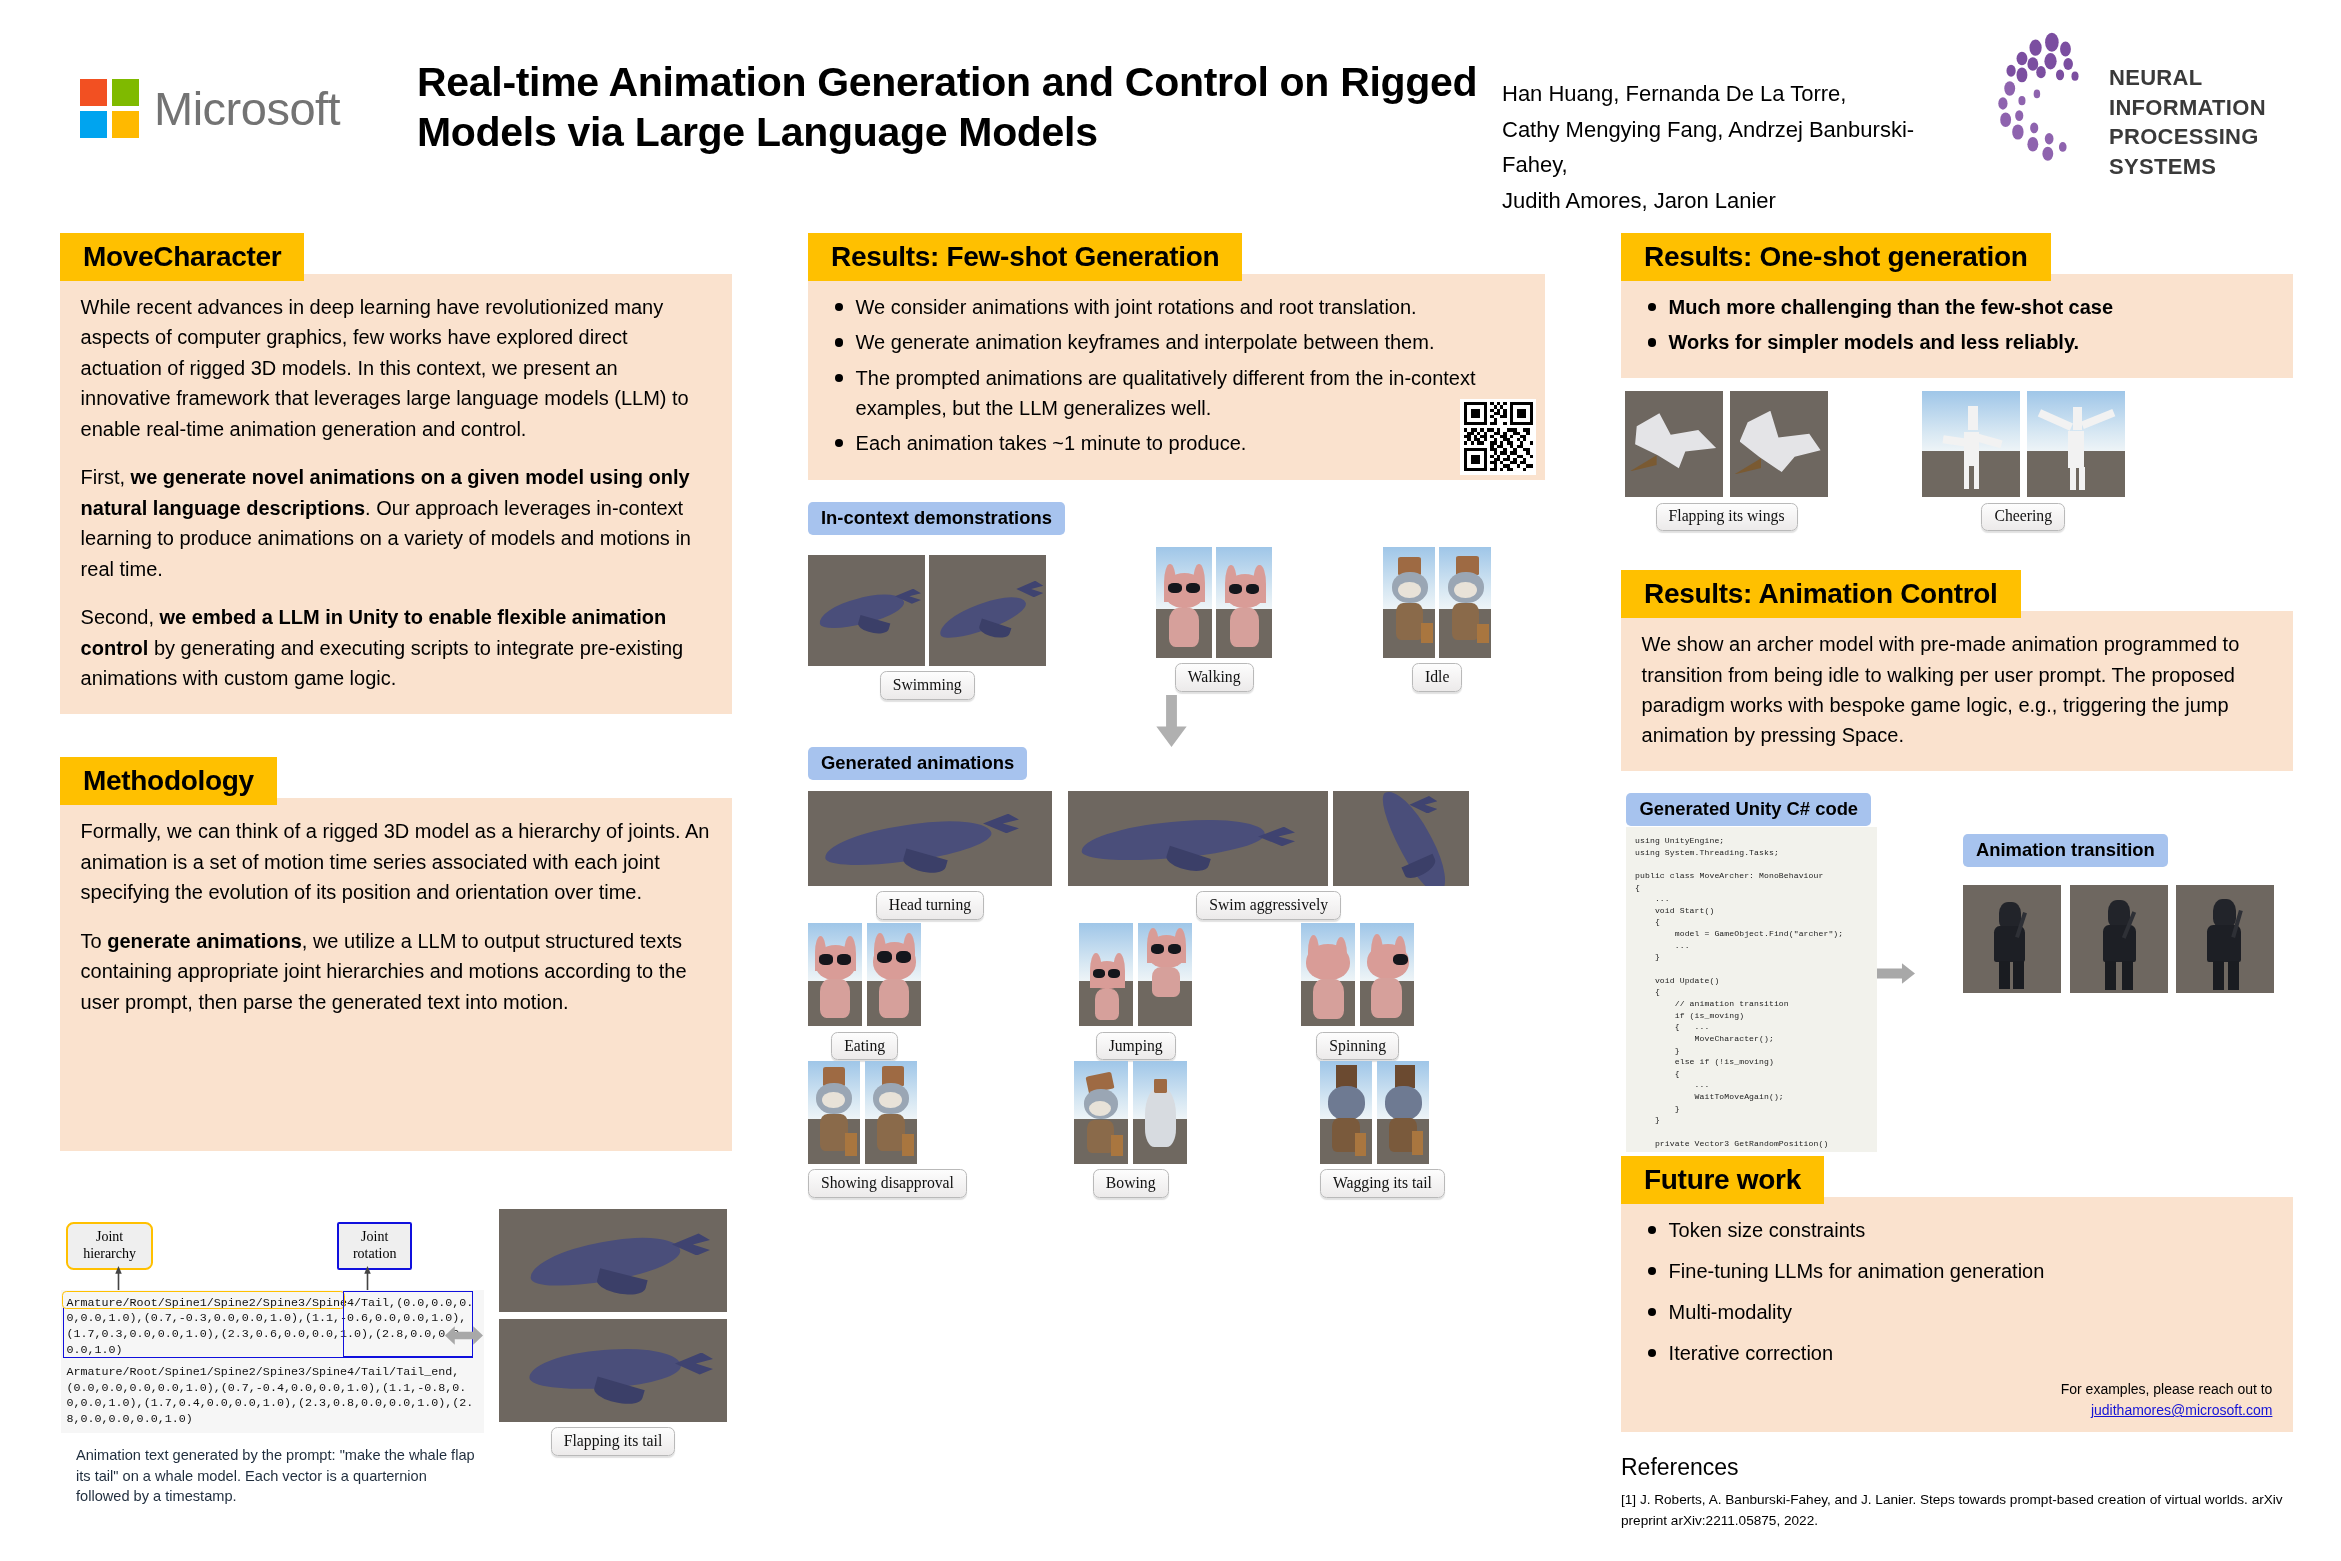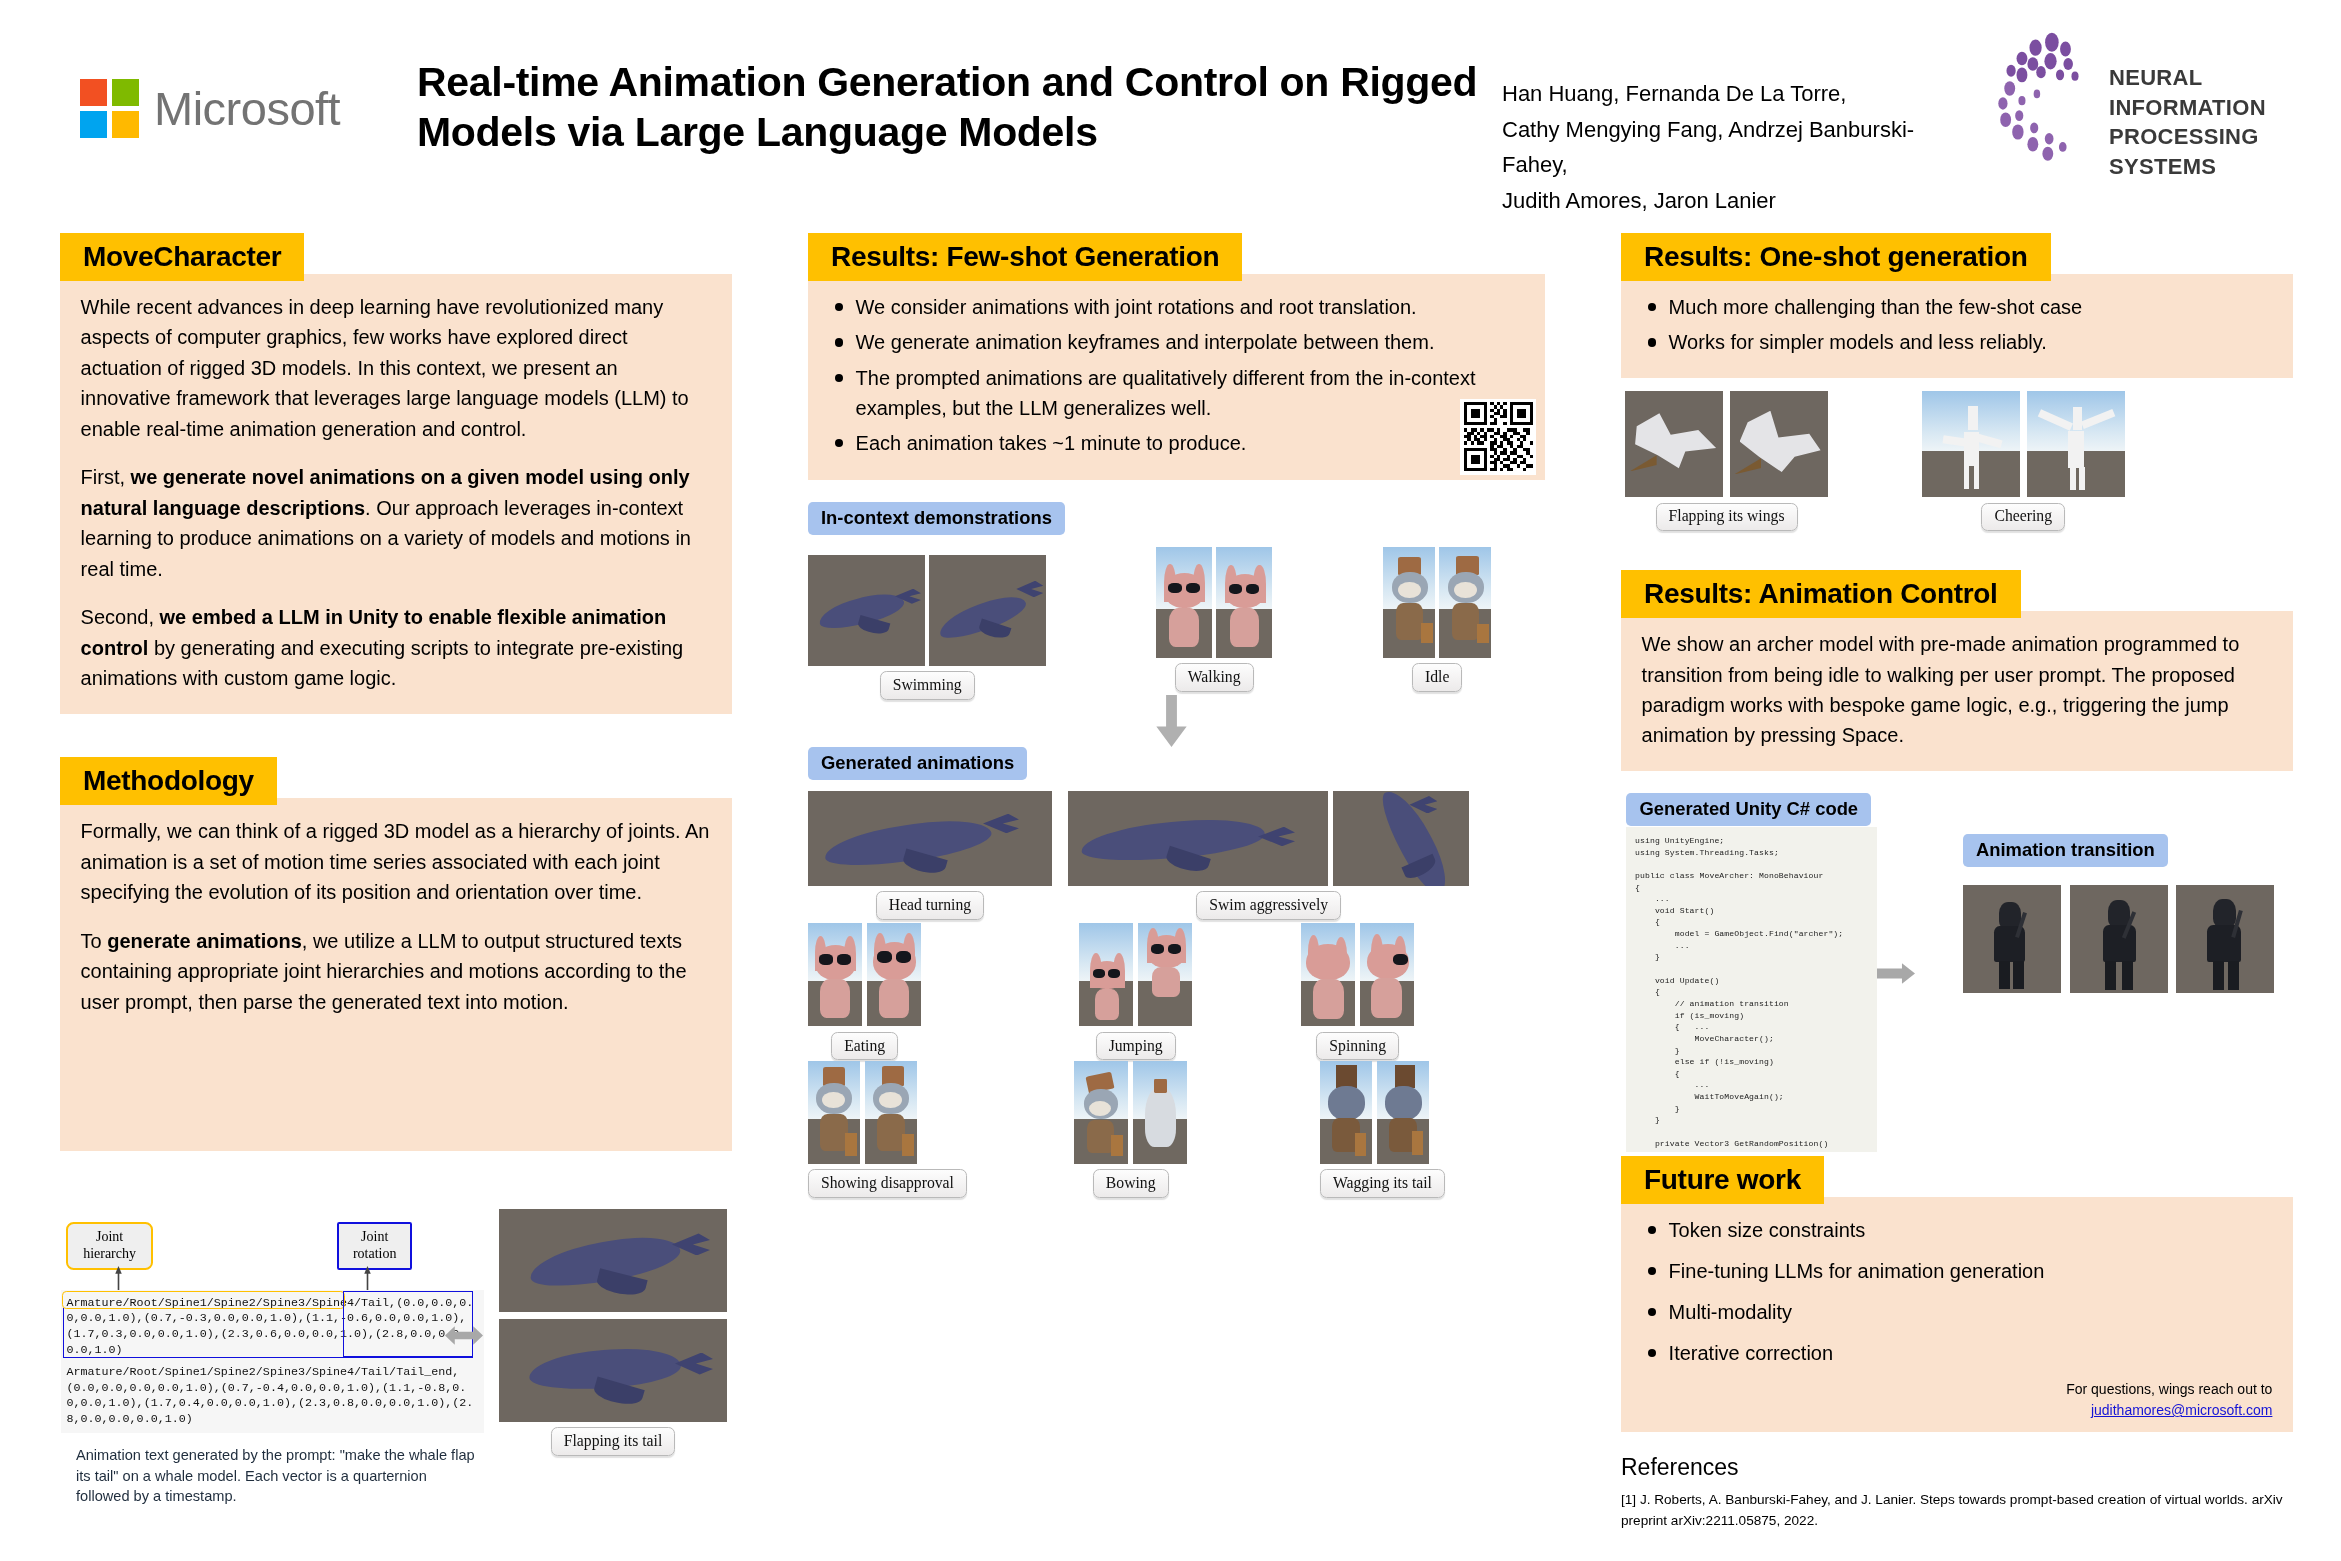--- a/index.html
+++ b/index.html
@@ -642,21 +642,21 @@
           </div>
         </div>
       </div>
     </div>
   </div>
 
   <div class="col col-right">
 
     <div class="section">
       <div class="sec-head">Results: One-shot generation</div>
-      <div class="sec-body" style="padding-bottom:15px;">
+      <div class="sec-body" style="padding-bottom:15px;font-weight:bold;">
         <ul class="bul">
           <li>Much more challenging than the few-shot case</li>
           <li>Works for simpler models and less reliably.</li>
         </ul>
       </div>
     </div>
 
     <div style="position:relative;height:152px;margin-top:-8.7px;">
       <div style="position:absolute;left:4.3px;top:0;">
         <div style="display:flex;gap:6.5px;">
@@ -784,21 +784,21 @@
     <div class="section" style="margin-top:-16.3px;">
       <div class="sec-head">Future work</div>
       <div class="sec-body" style="position:relative;padding-bottom:11px;">
         <ul class="bul loose">
           <li>Token size constraints</li>
           <li>Fine-tuning LLMs for animation generation</li>
           <li>Multi-modality</li>
           <li>Iterative correction</li>
         </ul>
         <div class="contact" style="margin-top:3.3px;">
-          <div>For questions, wings reach out to</div>
+          <div>For examples, please reach out to</div>
           <a href="#">judithamores@microsoft.com</a>
         </div>
       </div>
     </div>
 
     <div style="margin-top:14px;">
       <div class="refs-title">References</div>
       <div class="refs-body" style="margin-top:7.6px;">[1] J. Roberts, A. Banburski-Fahey, and J. Lanier. Steps towards prompt-based creation of virtual worlds. arXiv preprint arXiv:2211.05875, 2022.</div>
     </div>
   </div>

